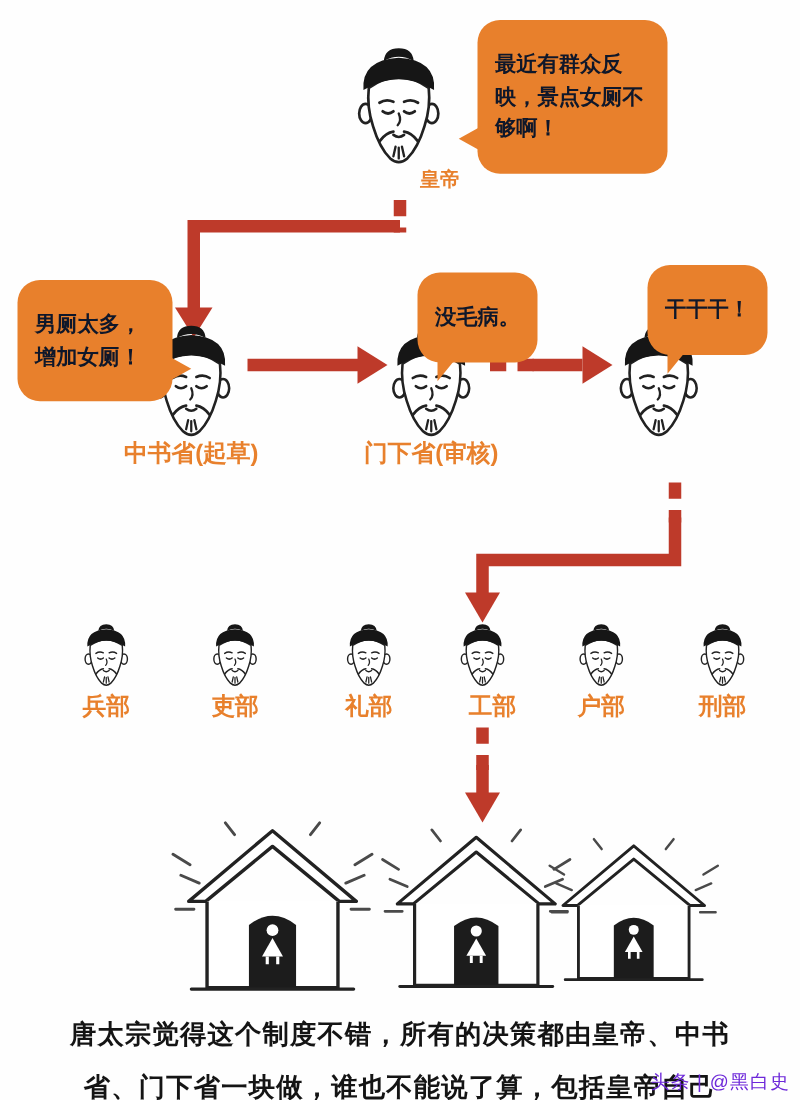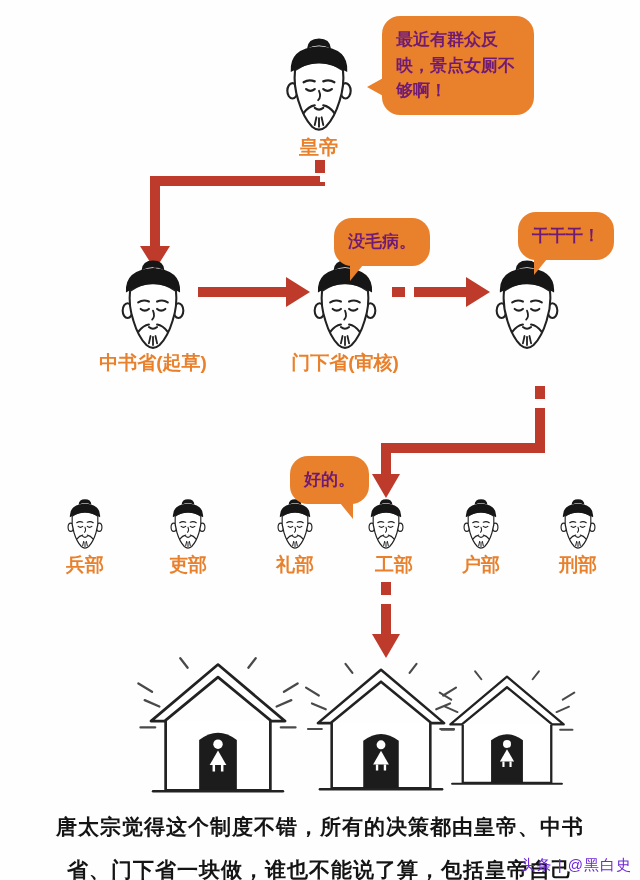--- a/index.html
+++ b/index.html
@@ -5,22 +5,22 @@
   html,body{margin:0;padding:0;background:#fff;}
   .canvas{
     position:relative;width:640px;height:880px;background:#fefefe;
     overflow:hidden;font-family:"Liberation Sans",sans-serif;
   }
   svg.fig{position:absolute;overflow:visible;}
   svg.arrows{position:absolute;left:0;top:0;pointer-events:none;}
 
   
   .bubble{
-    position:absolute;background:#E8802C;color:#701a75;font-weight:bold;
-    border-radius:18px;padding:11px 14px;font-size:17px;line-height:1.5;
+    position:absolute;background:#E8802C;color:#0f172a;font-weight:bold;
+    border-radius:18px;padding:23px 14px;font-size:17px;line-height:1.5;
     text-align:left;z-index:5;
   }
   .bubble.nowrap{white-space:nowrap;text-align:left;}
   .bubble::after{content:"";position:absolute;width:0;height:0;}
   .tail-left::after{
     left:-15px;bottom:18px;
     border-top:10px solid transparent;border-bottom:10px solid transparent;
     border-right:18px solid #E8802C;
   }
   .tail-right::after{
@@ -35,21 +35,21 @@
   .tail-bottom-right::after{
     right:16px;bottom:-15px;
     border-top:16px solid #E8802C;border-left:13px solid transparent;
   }
 
   
   .olabel{
     position:absolute;color:#E8802C;font-weight:bold;white-space:nowrap;
     transform:translateX(-50%);text-align:center;z-index:4;
   }
-  .olabel.big{font-size:20px;}
+  .olabel.big{font-size:16px;margin-left:33px;}
   .olabel.mid{font-size:19px;}
   .olabel.small{font-size:19px;}
 
   
   .caption{
     position:absolute;top:806px;left:50px;width:540px;text-align:center;
     font-family:"Liberation Serif",serif;font-weight:600;font-size:21px;
     letter-spacing:1px;line-height:2.05;color:#141414;
   }
   .watermark{
@@ -120,20 +120,21 @@
   <svg class="fig" viewBox="0 0 100 118" style="left:276px;top:36px;width:86px;height:101px">
       <use href="#official-head"></use>
     </svg>
   <div class="olabel big" style="left:319px;top:134px">皇帝</div>
   <div class="bubble tail-left" style="left:382px;top:16px;width:124px">最近有群众反映，景点女厕不够啊！</div>
 
   <svg class="fig" viewBox="0 0 100 118" style="left:112px;top:258px;width:82px;height:97px">
       <use href="#official-head"></use>
     </svg>
   <div class="olabel mid" style="left:153px;top:350px">中书省(起草)</div>
+  <div class="bubble tail-right" style="left:14px;top:224px;width:96px">男厕太多，增加女厕！</div>
 
   <svg class="fig" viewBox="0 0 100 118" style="left:304px;top:258px;width:82px;height:97px">
       <use href="#official-head"></use>
     </svg>
   <div class="olabel mid" style="left:345px;top:350px">门下省(审核)</div>
   <div class="bubble nowrap tail-bottom-left" style="left:334px;top:218px">没毛病。</div>
 
   <svg class="fig" viewBox="0 0 100 118" style="left:486px;top:258px;width:82px;height:97px">
       <use href="#official-head"></use>
     </svg>
@@ -158,21 +159,20 @@
       <use href="#official-head"></use>
     </svg>
 
   <div class="olabel small" style="left:85px;top:552px">兵部</div>
   <div class="olabel small" style="left:188px;top:552px">吏部</div>
   <div class="olabel small" style="left:295px;top:552px">礼部</div>
   <div class="olabel small" style="left:394px;top:552px">工部</div>
   <div class="olabel small" style="left:481px;top:552px">户部</div>
   <div class="olabel small" style="left:578px;top:552px">刑部</div>
 
-  <div class="bubble nowrap tail-bottom-right" style="left:290px;top:456px">好的。</div>
 
   <svg class="fig" viewBox="0 0 160 148" style="left:134px;top:652px;width:168px;height:155px">
       <use href="#toilet-house"></use>
     </svg>
   <svg class="fig" viewBox="0 0 160 148" style="left:302px;top:658px;width:158px;height:146px">
       <use href="#toilet-house"></use>
     </svg>
   <svg class="fig" viewBox="0 0 160 148" style="left:436px;top:666px;width:142px;height:131px">
       <use href="#toilet-house"></use>
     </svg>

